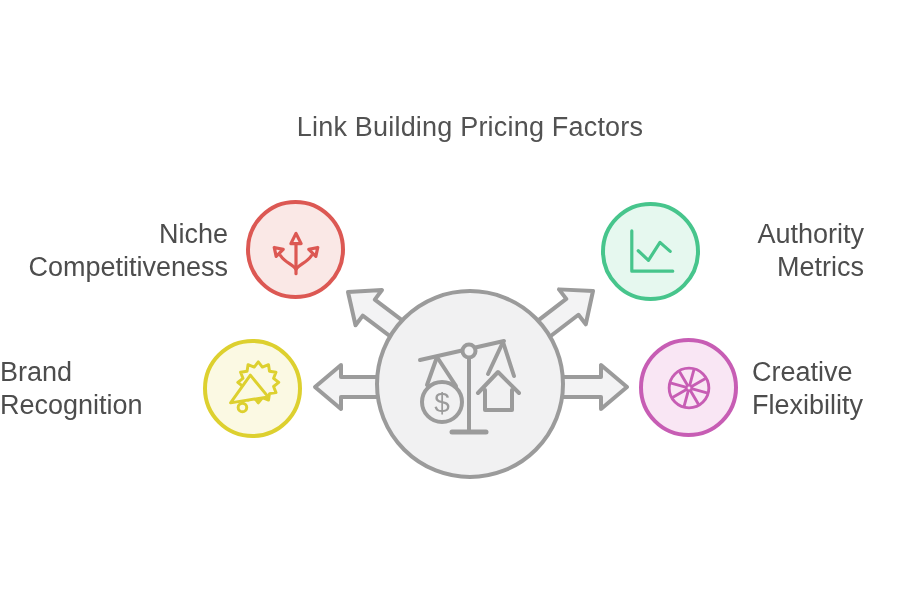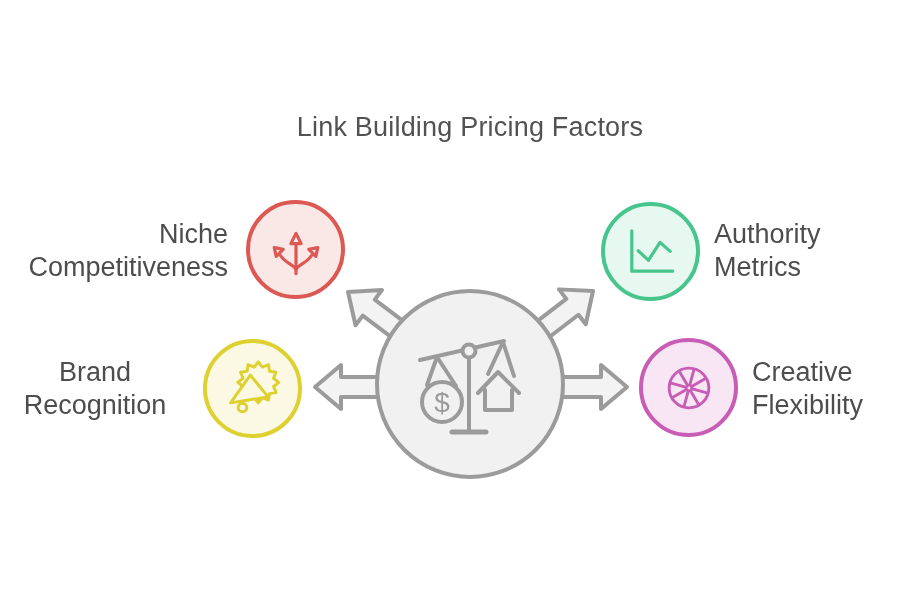--- a/index.html
+++ b/index.html
@@ -20,22 +20,22 @@
     align-items:center; justify-content:center;
   }
   .node-tl { left:246px; top:200px; border-color:#dc5853; background:#fae8e6; }
   .node-tr { left:601px; top:202px; border-color:#47c58c; background:#e6f8ef; }
   .node-bl { left:203px; top:339px; border-color:#ddd02f; background:#fbf9e3; }
   .node-br { left:639px; top:338px; border-color:#c75db4; background:#f9e6f4; }
   .label {
     position:absolute; font-size:27px; line-height:33px; color:#4d4d4d;
   }
   .label-tl { right:672px; top:218px; width:230px; text-align:right; }
-  .label-tr { left:714px;  top:218px; width:150px; text-align:left; }
-  .label-bl { right:710px; top:356px; width:190px; text-align:center; }
+  .label-tr { left:714px;  top:218px; width:150px; text-align:right; }
+  .label-bl { right:710px; top:356px; width:190px; text-align:left; }
   .label-br { left:752px;  top:356px; width:160px; text-align:left; }
 </style>
 </head>
 <body>
 
 <div class="stage">
 
   <h1 class="title">Link Building Pricing Factors</h1>
 
   <svg class="diagram" width="900" height="600" viewBox="0 0 900 600" aria-hidden="true">

